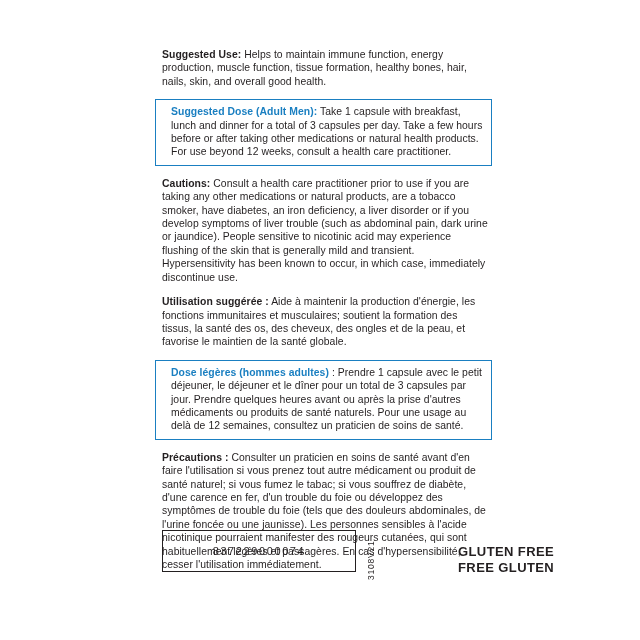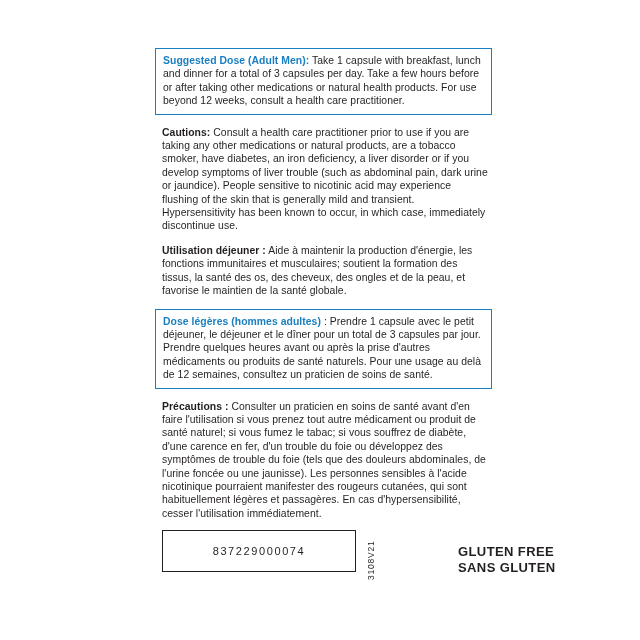--- a/index.html
+++ b/index.html
@@ -29,21 +29,21 @@
   }
   .block p {
     margin: 0;
   }
   .block .hd {
     font-weight: bold;
   }
   .boxed {
     border: 1px solid #1a7fc1;
     color: #231f20;
-    padding: 5px 7px 6px 7px;
+    padding: 5px 7px 6px 15px;
     margin-left: -7px;
     margin-right: -2px;
     margin-bottom: 11px;
   }
   .boxed .hd {
     color: #1a7fc1;
     font-weight: bold;
   }
   .footer {
     position: absolute;
@@ -92,45 +92,48 @@
     line-height: 16px;
     letter-spacing: 0.4px;
     margin-left: 42px;
   }
 </style>
 </head>
 <body>
 
 <div class="label">
 
+  <div class="block">
+    <p><span class="hd">Suggested Use:</span><span> Helps to maintain immune function, energy production, muscle function, tissue formation, healthy bones, hair, nails, skin, and overall good health.</span></p>
+  </div>
 
   <div class="block boxed">
     <p><span class="hd">Suggested Dose (Adult Men):</span><span> Take 1 capsule with breakfast, lunch and dinner for a total of 3 capsules per day. Take a few hours before or after taking other medications or natural health products. For use beyond 12 weeks, consult a health care practitioner.</span></p>
   </div>
 
   <div class="block">
     <p><span class="hd">Cautions:</span><span> Consult a health care practitioner prior to use if you are taking any other medications or natural products, are a tobacco smoker, have diabetes, an iron deficiency, a liver disorder or if you develop symptoms of liver trouble (such as abdominal pain, dark urine or jaundice). People sensitive to nicotinic acid may experience flushing of the skin that is generally mild and transient. Hypersensitivity has been known to occur, in which case, immediately discontinue use.</span></p>
   </div>
 
   <div class="block">
-    <p><span class="hd">Utilisation déjeuner :</span><span> Aide à maintenir la production d'énergie, les fonctions immunitaires et musculaires; soutient la formation des tissus, la santé des os, des cheveux, des ongles et de la peau, et favorise le maintien de la santé globale.</span></p>
+    <p><span class="hd">Utilisation suggérée :</span><span> Aide à maintenir la production d'énergie, les fonctions immunitaires et musculaires; soutient la formation des tissus, la santé des os, des cheveux, des ongles et de la peau, et favorise le maintien de la santé globale.</span></p>
   </div>
 
   <div class="block boxed">
     <p><span class="hd">Dose légères (hommes adultes)</span><span> : Prendre 1 capsule avec le petit déjeuner, le déjeuner et le dîner pour un total de 3 capsules par jour. Prendre quelques heures avant ou après la prise d'autres médicaments ou produits de santé naturels. Pour une usage au delà de 12 semaines, consultez un praticien de soins de santé.</span></p>
   </div>
 
   <div class="block">
     <p><span class="hd">Précautions :</span><span> Consulter un praticien en soins de santé avant d'en faire l'utilisation si vous prenez tout autre médicament ou produit de santé naturel; si vous fumez le tabac; si vous souffrez de diabète, d'une carence en fer, d'un trouble du foie ou développez des symptômes de trouble du foie (tels que des douleurs abdominales, de l'urine foncée ou une jaunisse). Les personnes sensibles à l'acide nicotinique pourraient manifester des rougeurs cutanées, qui sont habituellement légères et passagères. En cas d'hypersensibilité, cesser l'utilisation immédiatement.</span></p>
   </div>
 
   <div class="footer">
     <div class="barcode-box">
       <span class="barcode-number">837229000074</span>
     </div>
     <div class="lot-code">3108V21</div>
     <div class="gluten">
       <div>GLUTEN FREE</div>
-      <div>SANS GLUTEN</div>
+      <div>FREE GLUTEN</div>
     </div>
   </div>
 
 </div>
 
 </body></html>

